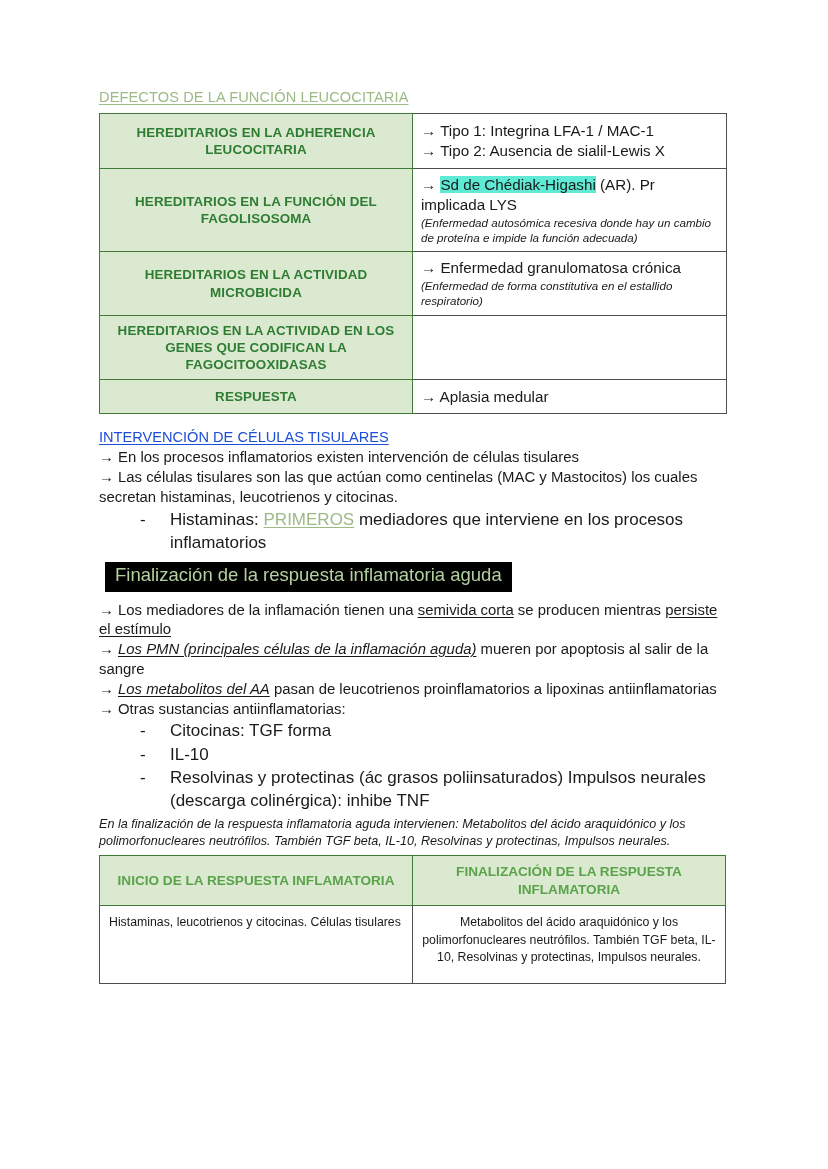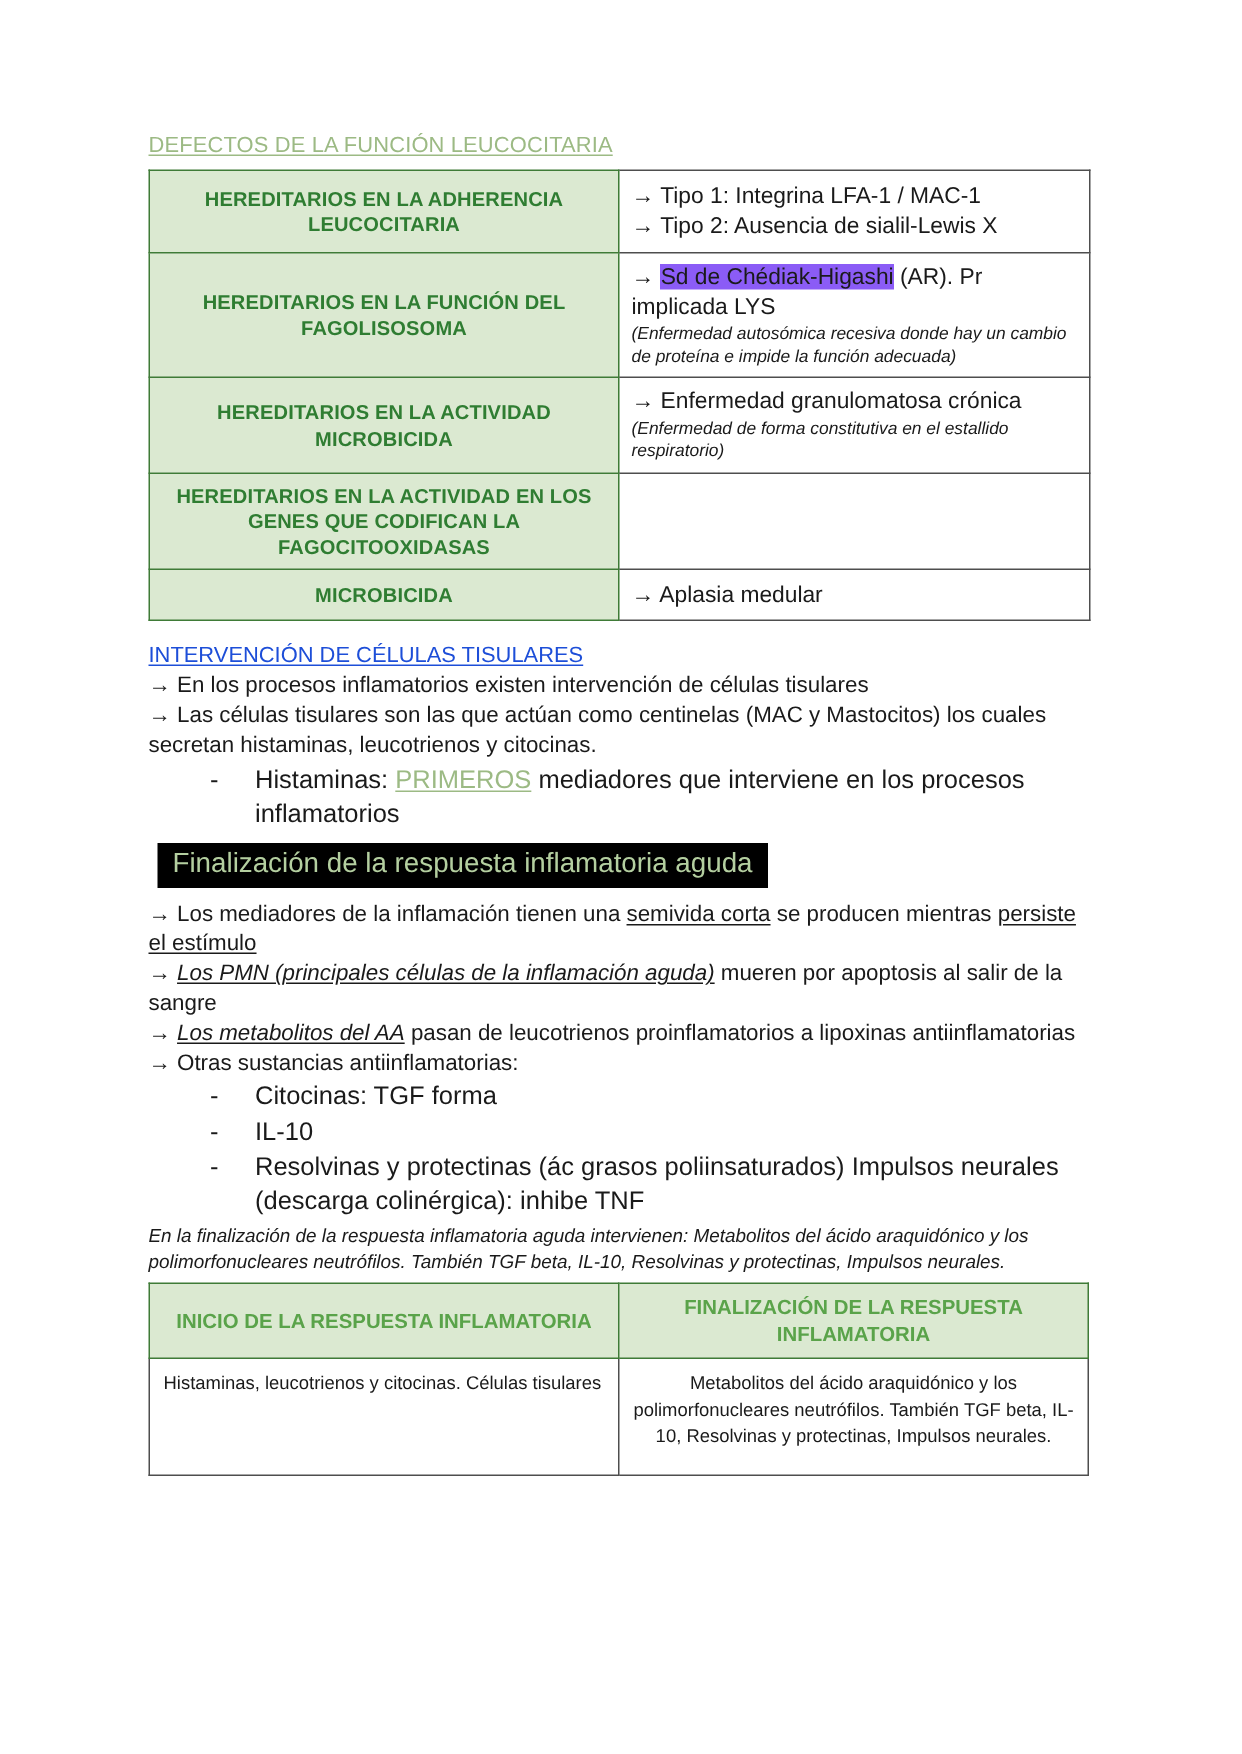--- a/index.html
+++ b/index.html
@@ -100,21 +100,21 @@
   .t1-r5 td { height: 34px; }
 
   .note-it {
     font-style: italic;
     font-size: 11.6px;
     line-height: 1.32;
     display: block;
     color: #1a1a1a;
   }
   .hl {
-    background: #8b5cf6;
+    background: #5eead4;
   }
 
   
   .para {
     font-size: 14.9px;
     line-height: 1.33;
     margin: 0;
     color: #1a1a1a;
   }
   ul.dashlist {
@@ -216,21 +216,21 @@
           <td class="vcell">
             <span>→ Enfermedad granulomatosa crónica</span>
             <span class="note-it">(Enfermedad de forma constitutiva en el estallido respiratorio)</span>
           </td>
         </tr>
         <tr class="t1-r4">
           <td class="hcell">HEREDITARIOS EN LA ACTIVIDAD EN LOS GENES QUE CODIFICAN LA FAGOCITOOXIDASAS</td>
           <td class="vcell"></td>
         </tr>
         <tr class="t1-r5">
-          <td class="hcell">MICROBICIDA</td>
+          <td class="hcell">RESPUESTA</td>
           <td class="vcell">→ Aplasia medular</td>
         </tr>
       </tbody>
     </table>
 
     <div class="spacer-14"></div>
 
     
     <div class="section-heading">INTERVENCIÓN DE CÉLULAS TISULARES</div>
 

